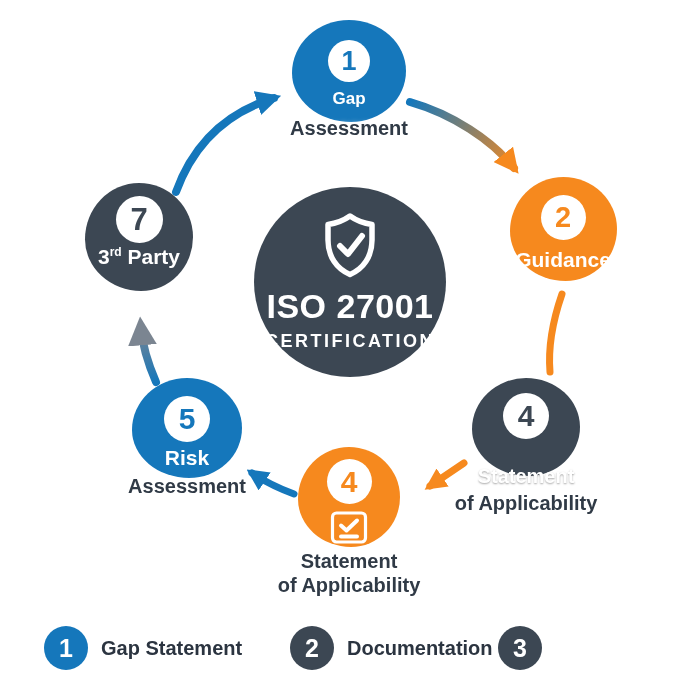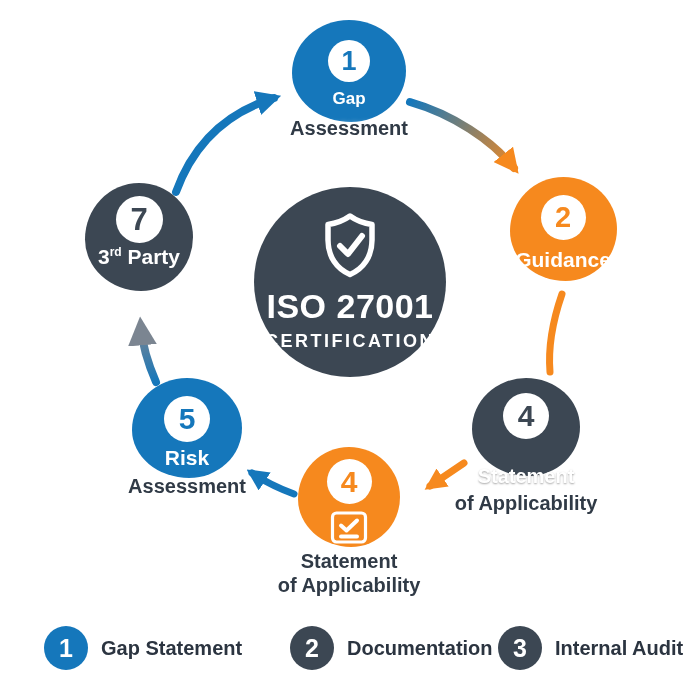--- a/index.html
+++ b/index.html
@@ -218,16 +218,15 @@
   <div class="legend-item" id="legend-1">
     <div class="legend-circle blue">1</div>
     <div class="legend-label">Gap Statement</div>
   </div>
   <div class="legend-item" id="legend-2">
     <div class="legend-circle dark">2</div>
     <div class="legend-label">Documentation</div>
   </div>
   <div class="legend-item" id="legend-3">
     <div class="legend-circle dark">3</div>
-    <div class="legend-label">Internal Audit</div>
   </div>
 
 </div>
 
 </body></html>

